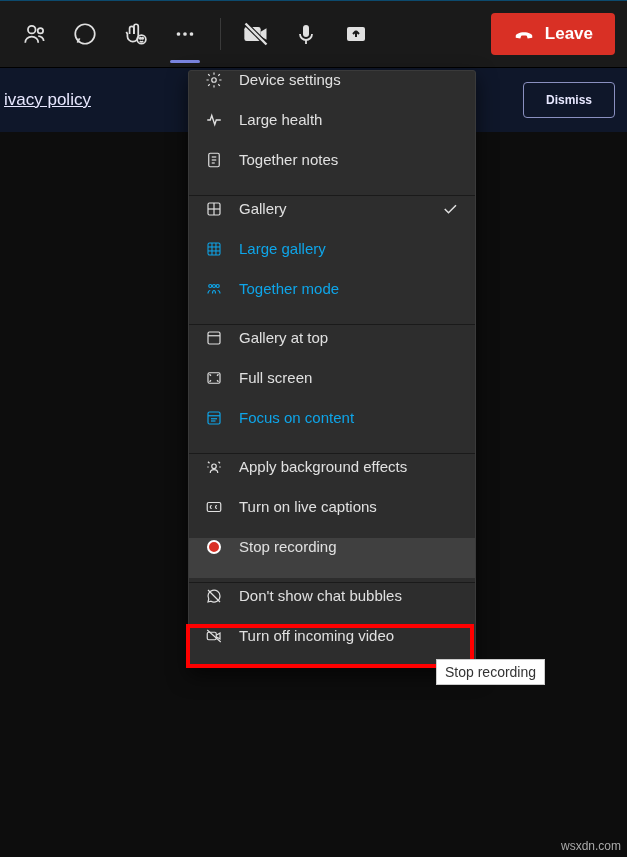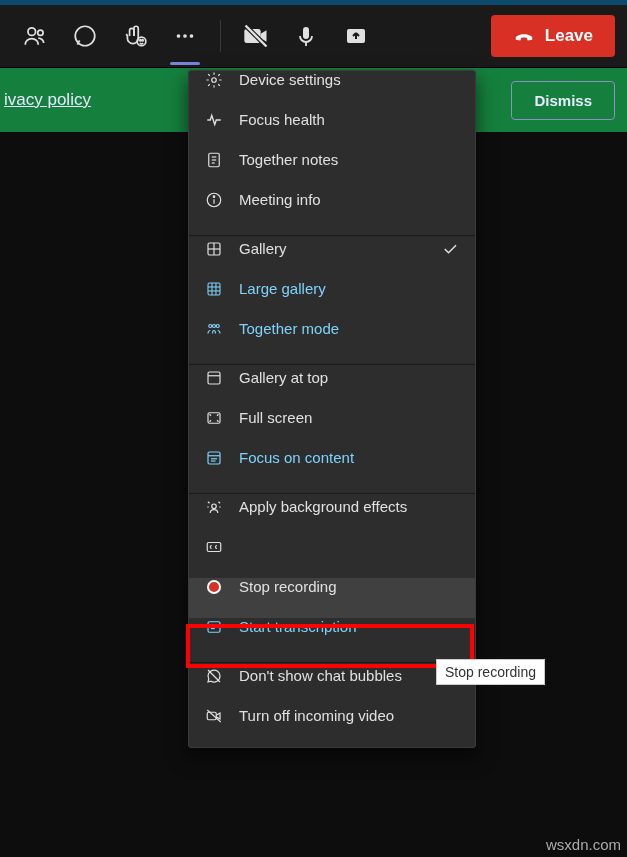--- a/index.html
+++ b/index.html
@@ -17,21 +17,21 @@
     }
 
     
     .toolbar {
       background: #1a1a1a;
       height: 68px;
       display: flex;
       align-items: center;
       padding: 0 12px;
       gap: 4px;
-      border-top: 5px solid #0c4a6e;
+      border-top: 1px solid #0c4a6e;
       border-bottom: 1px solid #000;
     }
     .toolbar-icon {
       width: 46px;
       height: 46px;
       display: flex;
       align-items: center;
       justify-content: center;
       color: #e0e0e0;
       border-radius: 4px;
@@ -69,39 +69,39 @@
       align-items: center;
       gap: 10px;
       font-size: 17px;
       font-weight: 600;
       cursor: pointer;
       margin-left: 8px;
     }
 
     
     .banner {
-      background: #15803d;
+      background: #0f172a;
       height: 64px;
       display: flex;
       align-items: center;
       padding: 0 12px 0 4px;
     }
     .banner-link {
       color: #e8e8ff;
       text-decoration: underline;
       font-size: 17px;
     }
     .dismiss-btn {
       margin-left: auto;
       border: 1px solid #8a90c0;
       color: #e8e8ff;
       background: transparent;
       padding: 10px 22px;
       border-radius: 4px;
-      font-size: 15px;
+      font-size: 12px;
       font-weight: 600;
       cursor: pointer;
     }
 
     
     .menu {
       position: absolute;
       left: 188px;
       top: 70px;
       width: 288px;
@@ -113,21 +113,21 @@
     .menu-item {
       display: flex;
       align-items: flex-start;
       height: 40px;
       padding: 0 16px;
       color: #e0e0e0;
       font-size: 15px;
       cursor: pointer;
     }
     .menu-item.disabled {
-      color: #7dd3fc;
+      color: #0ea5e9;
       cursor: default;
     }
     .menu-item.highlighted {
       background: #404040;
     }
     .menu-item .mi-icon {
       width: 18px;
       height: 18px;
       margin-right: 16px;
       display: flex;
@@ -161,21 +161,21 @@
       padding: 4px 8px;
       border: 1px solid #ccc;
     }
 
     
     .watermark {
       position: absolute;
       bottom: 4px;
       right: 6px;
       color: #aaa;
-      font-size: 15px;
+      font-size: 12px;
     }
 
     
     .rec-dot {
       width: 14px;
       height: 14px;
       border-radius: 50%;
       background: #d93025;
       border: 2px solid #fff;
     }
@@ -263,42 +263,32 @@
         </svg>
     </span>
     <span>Device settings</span>
   </div>
   <div class="menu-item">
     <span class="mi-icon">
       <svg width="18" height="18" viewBox="0 0 24 24" fill="none" stroke="currentColor" stroke-width="1.8">
           <path d="M3 12h4l2-6 4 12 2-6h6"></path>
         </svg>
     </span>
-    <span>Focus health</span>
+    <span>Large health</span>
   </div>
   <div class="menu-item">
     <span class="mi-icon">
       <svg width="18" height="18" viewBox="0 0 24 24" fill="none" stroke="currentColor" stroke-width="1.6">
           <rect x="5" y="3" width="14" height="18" rx="2"></rect>
           <line x1="9" y1="8" x2="15" y2="8"></line>
           <line x1="9" y1="12" x2="15" y2="12"></line>
           <line x1="9" y1="16" x2="13" y2="16"></line>
         </svg>
     </span>
     <span>Together notes</span>
-  </div>
-  <div class="menu-item">
-    <span class="mi-icon">
-      <svg width="18" height="18" viewBox="0 0 24 24" fill="none" stroke="currentColor" stroke-width="1.6">
-          <circle cx="12" cy="12" r="9"></circle>
-          <line x1="12" y1="11" x2="12" y2="17"></line>
-          <circle cx="12" cy="7.5" r="1" fill="currentColor"></circle>
-        </svg>
-    </span>
-    <span>Meeting info</span>
   </div>
 
   <div class="menu-divider"></div>
 
   <div class="menu-item">
     <span class="mi-icon">
       <svg width="18" height="18" viewBox="0 0 24 24" fill="none" stroke="currentColor" stroke-width="1.6">
           <rect x="4" y="4" width="16" height="16" rx="2"></rect>
           <line x1="12" y1="4" x2="12" y2="20"></line>
           <line x1="4" y1="12" x2="20" y2="12"></line>
@@ -382,36 +372,27 @@
     </span>
     <span>Apply background effects</span>
   </div>
   <div class="menu-item">
     <span class="mi-icon">
       <svg width="18" height="18" viewBox="0 0 24 24" fill="none" stroke="currentColor" stroke-width="1.6">
           <rect x="3" y="6" width="18" height="12" rx="2"></rect>
           <path d="M9 10c-1 0-2 .8-2 2s1 2 2 2M16 10c-1 0-2 .8-2 2s1 2 2 2"></path>
         </svg>
     </span>
+    <span>Turn on live captions</span>
   </div>
   <div class="menu-item highlighted">
     <span class="mi-icon">
       <span class="rec-dot"></span>
     </span>
     <span>Stop recording</span>
-  </div>
-  <div class="menu-item disabled">
-    <span class="mi-icon">
-      <svg width="18" height="18" viewBox="0 0 24 24" fill="none" stroke="currentColor" stroke-width="1.6">
-          <rect x="4" y="5" width="16" height="14" rx="2"></rect>
-          <line x1="8" y1="10" x2="16" y2="10"></line>
-          <line x1="8" y1="14" x2="13" y2="14"></line>
-        </svg>
-    </span>
-    <span>Start transcription</span>
   </div>
 
   <div class="menu-divider"></div>
 
   <div class="menu-item">
     <span class="mi-icon">
       <svg width="18" height="18" viewBox="0 0 24 24" fill="none" stroke="currentColor" stroke-width="1.6">
           <path d="M20 12a8 8 0 10-15 4l-1 4 4-1a8 8 0 0012-7z"></path>
           <line x1="4" y1="4" x2="20" y2="20"></line>
         </svg>

